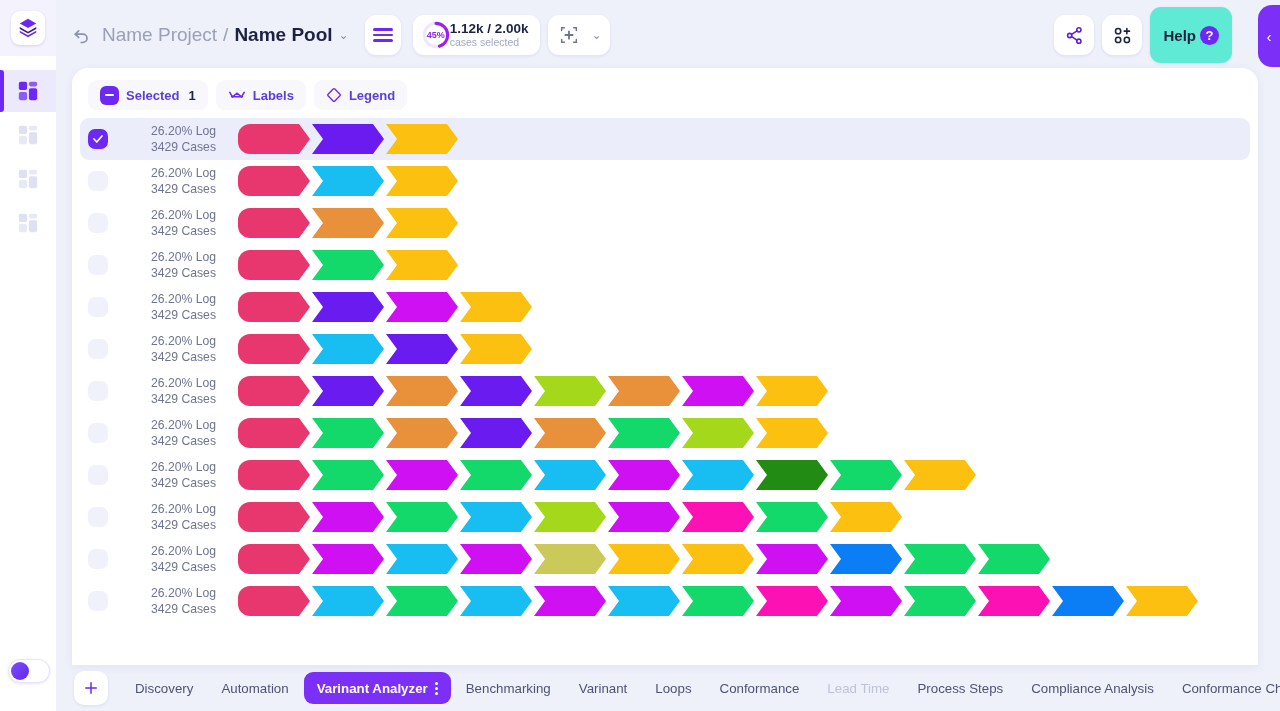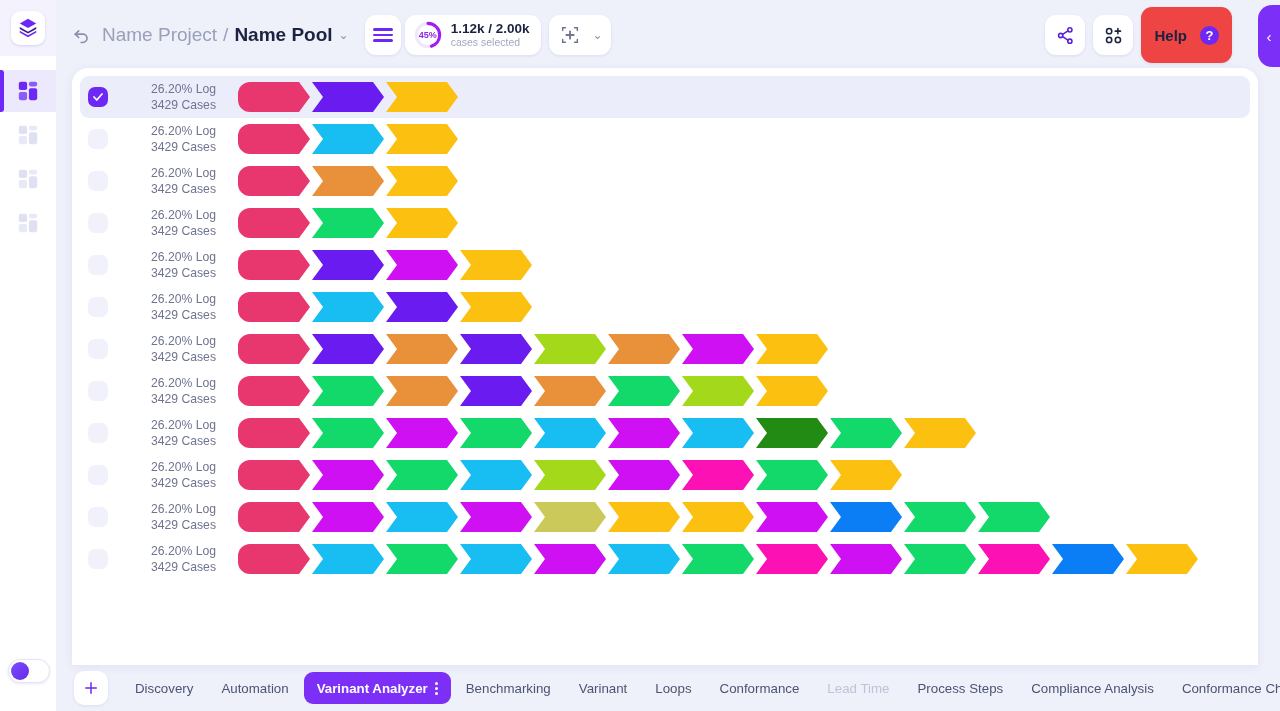--- a/index.html
+++ b/index.html
@@ -60,40 +60,40 @@
   .crumb-caret { margin-left: 6px; color: #8b90ad; font-size: 12px; align-self: center; }
 
   .hdr-pill {
     height: 40px; background: #ffffff; border-radius: 11px;
     display: flex; align-items: center; box-shadow: 0 1px 3px rgba(80,50,180,.10);
   }
   .hdr-menu { width: 36px; justify-content: center; margin-left: 16px; }
   .hdr-menu .bars { width: 20px; }
   .hdr-menu .bars div { height: 2.5px; background: #6d28f5; border-radius: 2px; margin: 3px 0; }
 
-  .hdr-stats { margin-left: 4px; padding: 0 12px 0 9px; gap: 9px; }
+  .hdr-stats { margin-left: 12px; padding: 0 12px 0 9px; }
   .donut { position: relative; width: 28px; height: 28px; }
   .donut svg { display: block; }
   .donut .pct {
     position: absolute; inset: 0; display: flex; align-items: center; justify-content: center;
     font-size: 9px; font-weight: 700; color: #8a2be2;
   }
   .stat-main { font-size: 13.5px; font-weight: 700; color: #1c2340; line-height: 1.15; }
   .stat-sub { font-size: 10.5px; color: #a3a8c0; line-height: 1.2; }
 
   .hdr-add { margin-left: 8px; padding: 0 8px 0 10px; gap: 5px; }
   .hdr-right { margin-left: auto; display: flex; align-items: center; gap: 8px; padding-right: 34px; }
   .icon-btn {
     width: 40px; height: 40px; background: #fff; border-radius: 11px;
     display: flex; align-items: center; justify-content: center;
     box-shadow: 0 1px 3px rgba(80,50,180,.10);
   }
   .help-btn {
-    height: 56px; background: #ef4444; border-radius: 11px; padding: 0 13px;
-    display: flex; align-items: center; gap: 13px;
+    height: 56px; background: #5eead4; border-radius: 11px; padding: 0 13px;
+    display: flex; align-items: center; gap: 4px;
     box-shadow: 0 1px 3px rgba(80,50,180,.10);
   }
   .help-btn .lbl { font-size: 15px; font-weight: 700; color: #1c2340; }
   .qmark {
     width: 19px; height: 19px; border-radius: 50%; background: #6d28f5; color: #fff;
     font-size: 13px; font-weight: 700; display: flex; align-items: center; justify-content: center;
   }
   .edge-tab {
     position: absolute; right: 0; top: 5px; width: 22px; height: 62px;
     background: #7b2ff7; border-radius: 14px 0 0 14px;
@@ -293,20 +293,42 @@
     <div class="help-btn">
       <span class="lbl">Help</span>
       <span class="qmark">?</span>
     </div>
   </div>
   <div class="edge-tab">‹</div>
 </div>
 
 <div class="panel">
 
+  <div class="chips">
+    <div class="chip">
+      <span class="chip-minus">
+          <i></i>
+        </span>
+      <span>Selected</span>
+      <span class="cnt">1</span>
+    </div>
+    <div class="chip">
+      <svg width="18" height="14" viewBox="0 0 20 14" fill="none" stroke="#6d28f5" stroke-width="1.7" stroke-linecap="round">
+        <path d="M2 4 L5 9 L10 5 L15 9 L18 4"></path>
+          <path d="M4 9 h12"></path>
+      </svg>
+      <span>Labels</span>
+    </div>
+    <div class="chip">
+      <svg width="16" height="16" viewBox="0 0 20 20" fill="none" stroke="#6d28f5" stroke-width="1.7">
+        <rect x="4" y="4" width="12" height="12" transform="rotate(45 10 10)" rx="1.5"></rect>
+      </svg>
+      <span>Legend</span>
+    </div>
+  </div>
 
   <div class="rows" id="rows">
       <div class="row sel">
         <div class="cbox on">
           <svg width="12" height="12" viewBox="0 0 24 24" fill="none" stroke="#fff" stroke-width="3.4" stroke-linecap="round" stroke-linejoin="round">
             <path d="M4 12 L9.5 18 L20 6"></path>
           </svg>
         </div>
         <div class="row-lbl">
           <div>26.20% Log</div>

